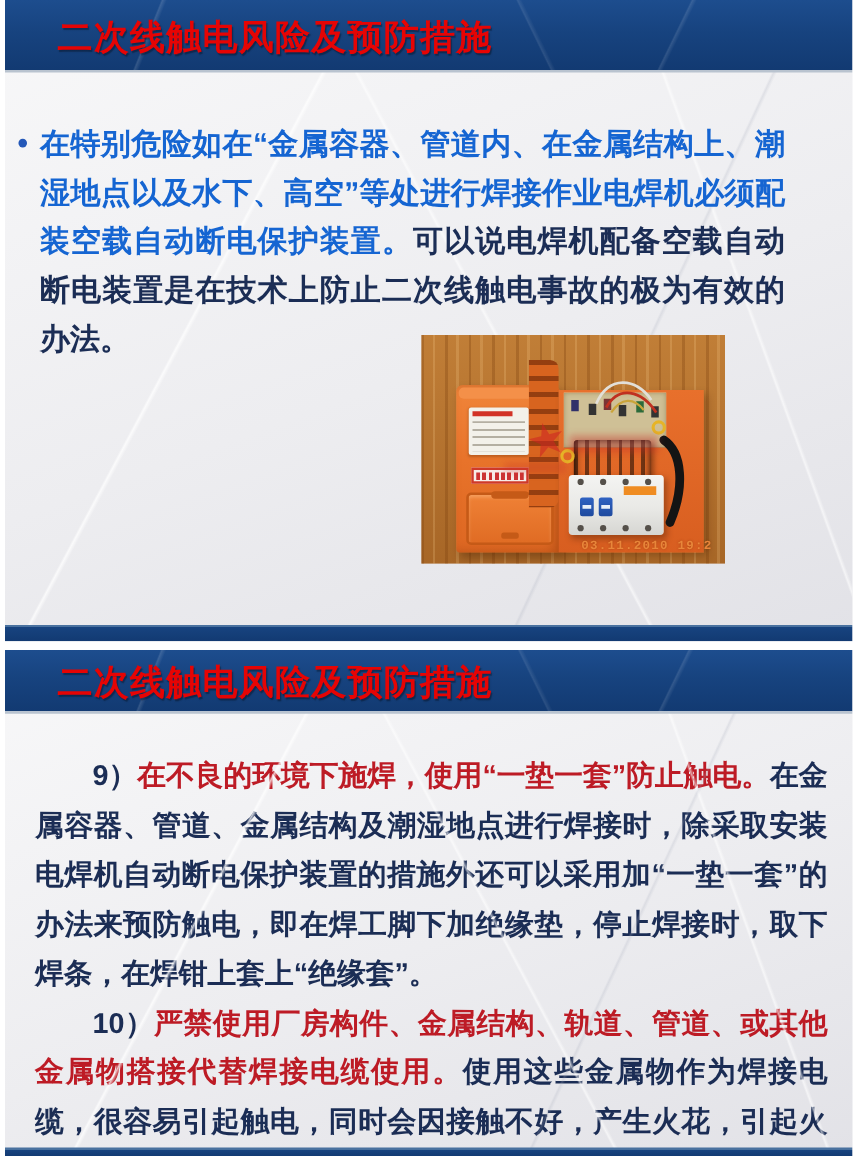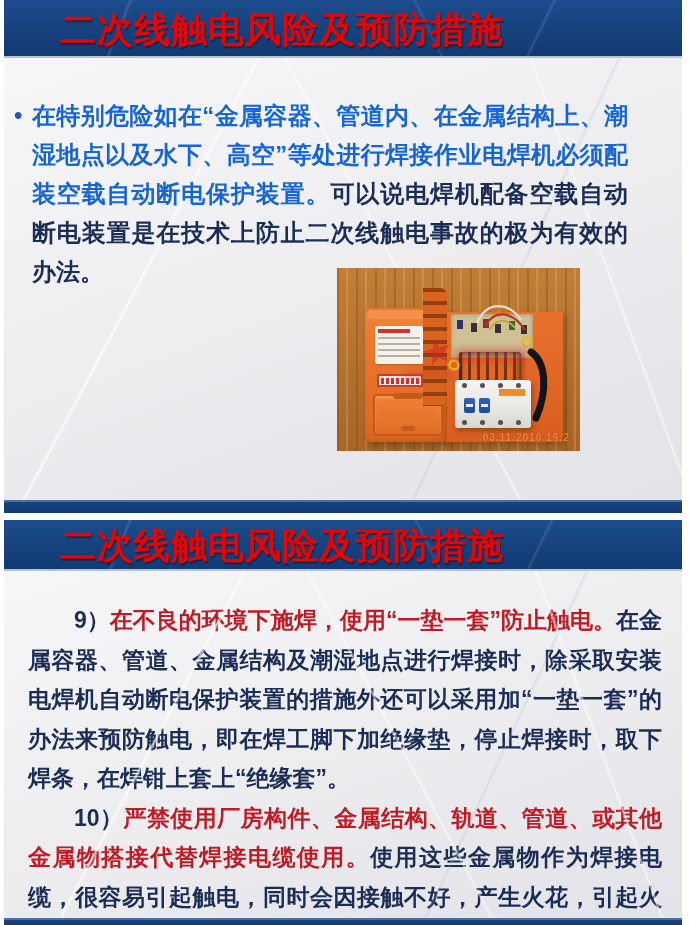--- a/index.html
+++ b/index.html
@@ -40,22 +40,22 @@
     content:"";position:absolute;inset:0;pointer-events:none;
     background:
       linear-gradient(112deg,transparent 17.8%,rgba(255,255,255,.14) 18%,transparent 18.5%),
       linear-gradient(64deg,transparent 61.8%,rgba(255,255,255,.10) 62%,transparent 62.5%),
       linear-gradient(116deg,transparent 77.8%,rgba(255,255,255,.12) 78%,transparent 78.5%);
   }
   #slide1 .hdr{height:58px;}
   #slide2 .hdr{height:51px;}
   .hdr .title{
     position:relative;display:block;color:var(--title-red);
-    font-weight:bold;font-size:36px;letter-spacing:1px;
-    padding-left:56px;text-shadow:1px 2px 1px rgba(0,0,0,.35);
+    font-weight:bold;font-size:28px;letter-spacing:1px;
+    padding-left:42px;text-shadow:1px 2px 1px rgba(0,0,0,.35);
   }
   #slide1 .title{line-height:60px;}
   #slide2 .title{line-height:52px;}
 
   .bar{
     position:absolute;left:0;right:0;bottom:0;
     background:linear-gradient(180deg,#49719f 0,#49719f 2px,#17437f 2px,#123a72 100%);
   }
   #slide1 .bar{height:13px;}
   #slide2 .bar{height:7px;}
@@ -142,21 +142,21 @@
   .br-handle{width:11px;height:15px;top:18px;background:linear-gradient(180deg,#2f62c2,#1f4a9e);border-radius:2px;}
   .br-handle.h1{left:9px;} .br-handle.h2{left:24px;}
   .br-band{left:2px;top:6px;width:7px;height:3px;background:#e8eef8;}
   .wires{left:0;top:0;width:243px;height:183px;pointer-events:none;}
   .watermark{left:56px;top:58px;width:130px;height:56px;pointer-events:none;}
   .wm-star{left:28px;top:8px;font-size:36px;line-height:36px;color:rgba(205,35,35,.55);transform:rotate(-14deg);}
   .wm-blur1{left:62px;top:22px;width:72px;height:14px;background:rgba(200,45,40,.38);filter:blur(3px);border-radius:3px;}
   .wm-blur2{left:10px;top:44px;width:50px;height:8px;background:rgba(200,45,40,.30);filter:blur(3px);border-radius:3px;}
   .timestamp{
     right:10px;bottom:8px;color:#e8863a;
-    font-family:Liberation Sans, sans-serif;
+    font-family:Liberation Mono, monospace;
     font-size:10px;font-weight:bold;letter-spacing:1px;
     text-shadow:0 0 2px rgba(120,40,0,.45);
   }
 </style>
 </head>
 <body>
 
 <div class="slide" id="slide1">
   <div class="hdr">
     <span class="title">二次线触电风险及预防措施</span>

